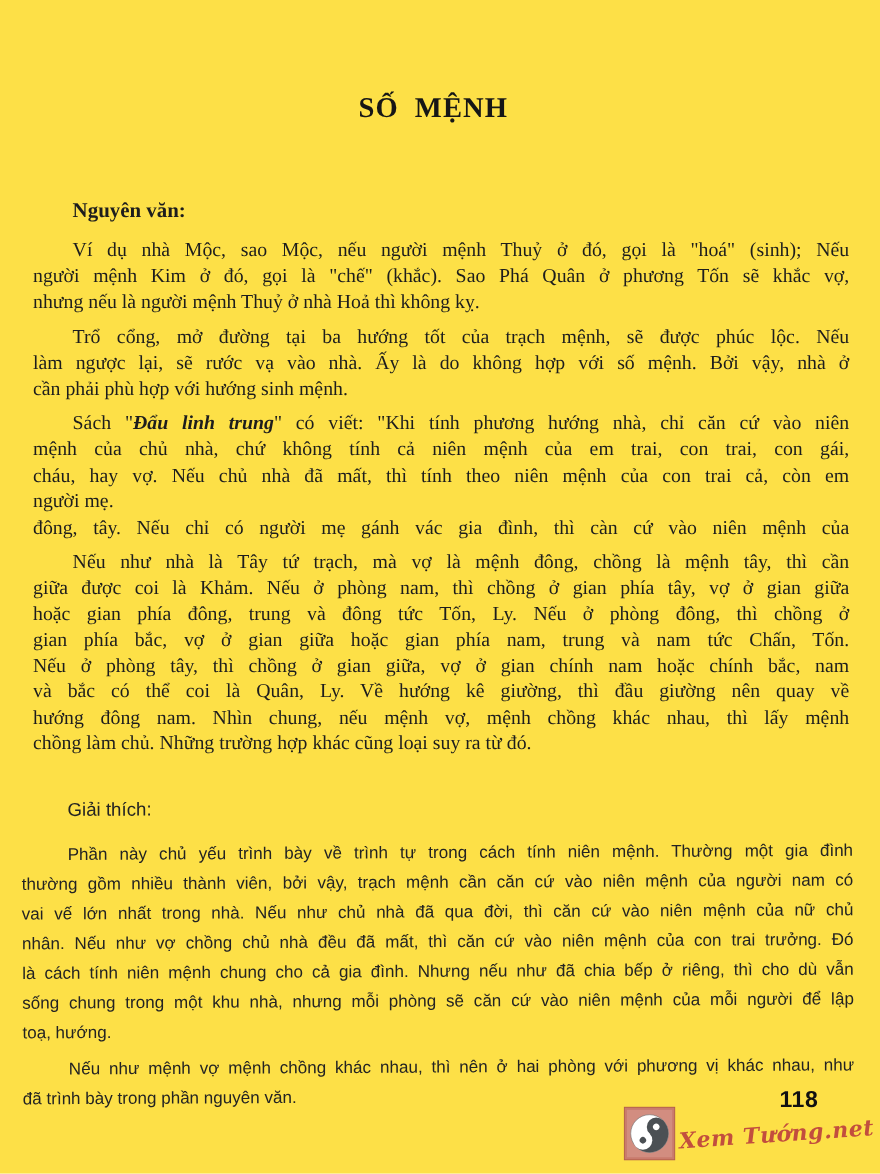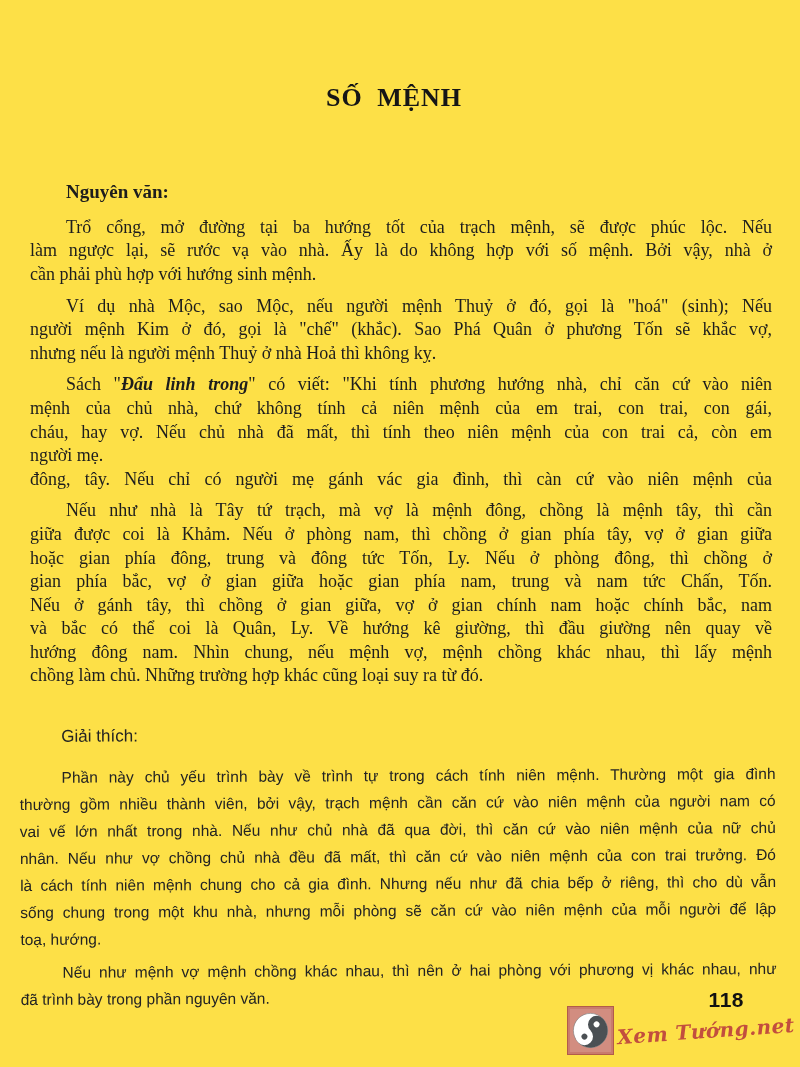--- a/index.html
+++ b/index.html
@@ -60,42 +60,42 @@
 <body>
 
 <div class="page">
 
   <h1 class="title">SỐ MỆNH</h1>
 
   <section class="sec-serif">
     <h2>Nguyên văn:</h2>
     <div class="paras">
         <div class="para">
+          <div class="line first">Ví dụ nhà Mộc, sao Mộc, nếu người mệnh Thuỷ ở đó, gọi là "hoá" (sinh); Nếu</div>
+          <div class="line">người mệnh Kim ở đó, gọi là "chế" (khắc). Sao Phá Quân ở phương Tốn sẽ khắc vợ,</div>
+          <div class="line last">nhưng nếu là người mệnh Thuỷ ở nhà Hoả thì không kỵ.</div>
+        </div>
+        <div class="para">
           <div class="line first">Trổ cổng, mở đường tại ba hướng tốt của trạch mệnh, sẽ được phúc lộc. Nếu</div>
           <div class="line">làm ngược lại, sẽ rước vạ vào nhà. Ấy là do không hợp với số mệnh. Bởi vậy, nhà ở</div>
           <div class="line last">cần phải phù hợp với hướng sinh mệnh.</div>
         </div>
         <div class="para">
-          <div class="line first">Ví dụ nhà Mộc, sao Mộc, nếu người mệnh Thuỷ ở đó, gọi là "hoá" (sinh); Nếu</div>
-          <div class="line">người mệnh Kim ở đó, gọi là "chế" (khắc). Sao Phá Quân ở phương Tốn sẽ khắc vợ,</div>
-          <div class="line last">nhưng nếu là người mệnh Thuỷ ở nhà Hoả thì không kỵ.</div>
-        </div>
-        <div class="para">
-          <div class="line first">Sách "<em class="emph">Đẩu linh trong</em>" có viết: "Khi tính phương hướng nhà, chỉ căn cứ vào niên</div>
+          <div class="line first">Sách "<em class="emph">Đẩu linh trung</em>" có viết: "Khi tính phương hướng nhà, chỉ căn cứ vào niên</div>
           <div class="line">mệnh của chủ nhà, chứ không tính cả niên mệnh của em trai, con trai, con gái,</div>
           <div class="line">cháu, hay vợ. Nếu chủ nhà đã mất, thì tính theo niên mệnh của con trai cả, còn em</div>
           <div class="line last">người mẹ.</div>
           <div class="line">đông, tây. Nếu chỉ có người mẹ gánh vác gia đình, thì càn cứ vào niên mệnh của</div>
         </div>
         <div class="para">
           <div class="line first">Nếu như nhà là Tây tứ trạch, mà vợ là mệnh đông, chồng là mệnh tây, thì cần</div>
           <div class="line">giữa được coi là Khảm. Nếu ở phòng nam, thì chồng ở gian phía tây, vợ ở gian giữa</div>
           <div class="line">hoặc gian phía đông, trung và đông tức Tốn, Ly. Nếu ở phòng đông, thì chồng ở</div>
           <div class="line">gian phía bắc, vợ ở gian giữa hoặc gian phía nam, trung và nam tức Chấn, Tốn.</div>
-          <div class="line">Nếu ở gánh tây, thì chồng ở gian giữa, vợ ở gian chính nam hoặc chính bắc, nam</div>
+          <div class="line">Nếu ở phòng tây, thì chồng ở gian giữa, vợ ở gian chính nam hoặc chính bắc, nam</div>
           <div class="line">và bắc có thể coi là Quân, Ly. Về hướng kê giường, thì đầu giường nên quay về</div>
           <div class="line">hướng đông nam. Nhìn chung, nếu mệnh vợ, mệnh chồng khác nhau, thì lấy mệnh</div>
           <div class="line last">chồng làm chủ. Những trường hợp khác cũng loại suy ra từ đó.</div>
         </div>
       </div>
   </section>
 
   <section class="sec-hand">
     <h2>Giải thích:</h2>
     <div class="paras">

